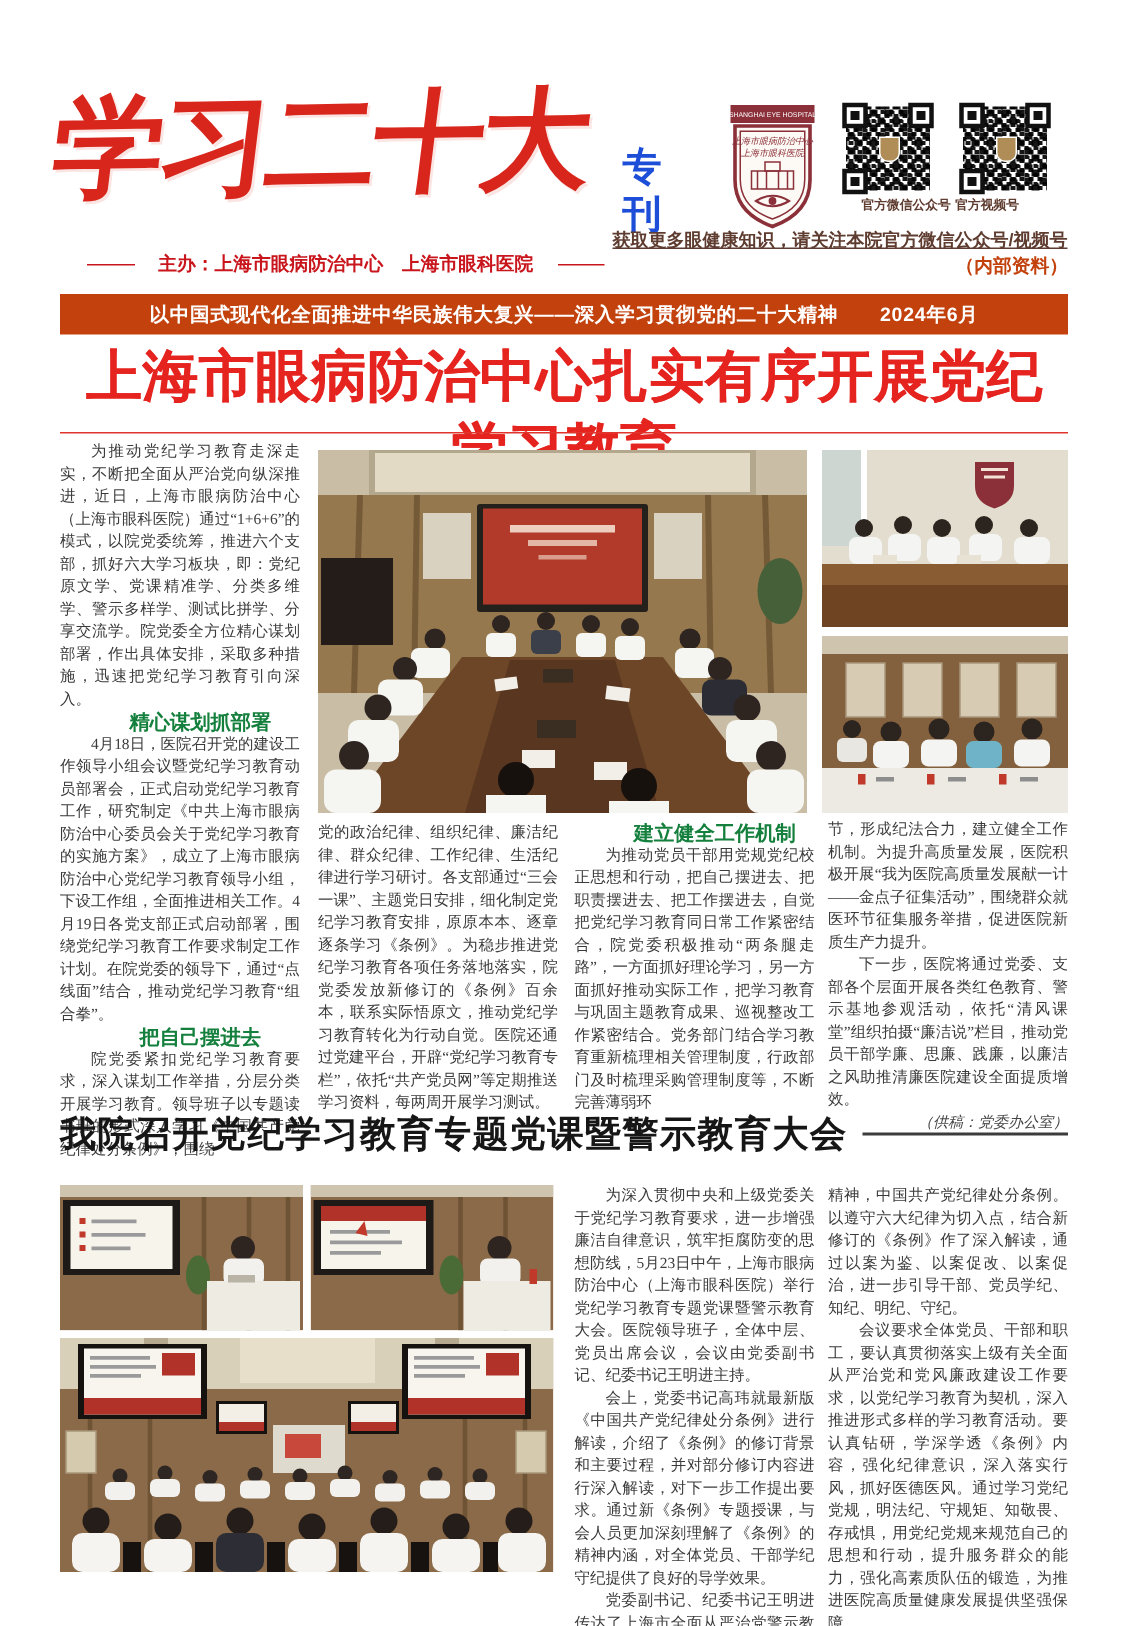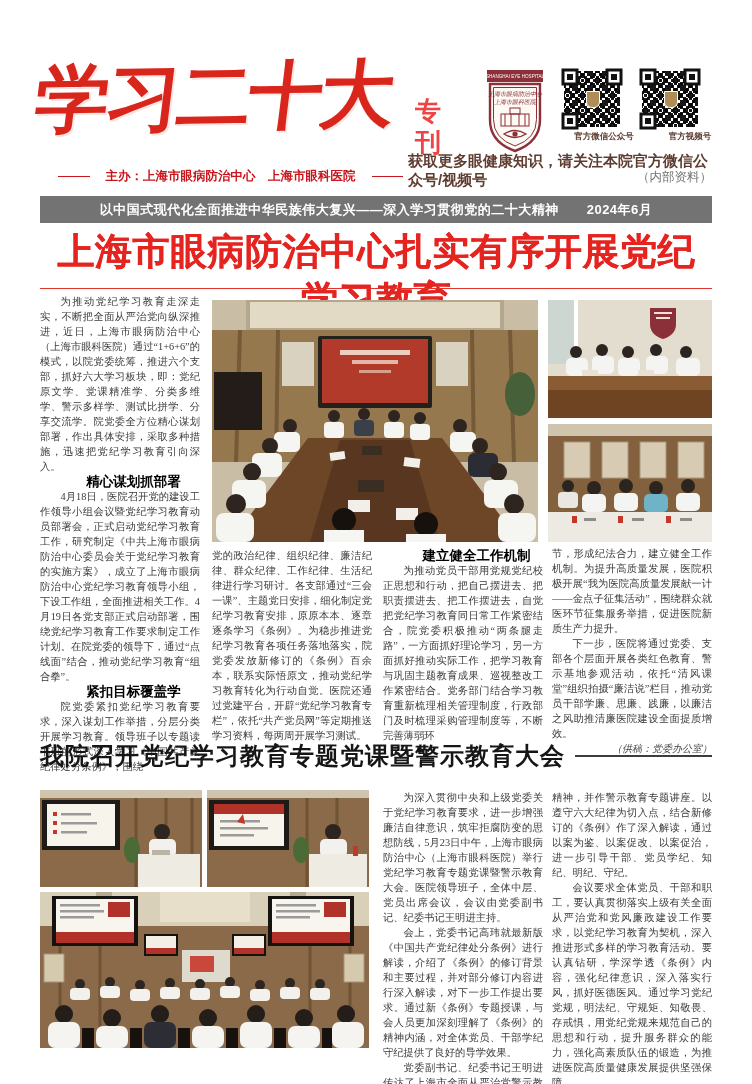--- a/index.html
+++ b/index.html
@@ -3,54 +3,54 @@
 <meta charset="utf-8">
 <style>
   html,body{margin:0;padding:0;background:#ffffff;}
   .page{position:relative;width:752px;height:1084px;background:#fff;overflow:hidden;
         font-family:"Liberation Serif",serif;color:#333;}
   
   .mast-title{position:absolute;left:36px;top:60px;margin:0;font-size:74px;line-height:1;
       font-weight:900;color:#d9261c;letter-spacing:-3px;white-space:nowrap;
       transform:skewX(-8deg) rotate(-1deg);text-shadow:2px 2px 0 rgba(217,38,28,.12);}
   .mast-sub{position:absolute;left:413px;top:96px;width:30px;font-size:26px;font-weight:800;
-      color:#ef4444;line-height:1.2;text-align:center;word-break:break-all;}
+      color:#1d4ed8;line-height:1.2;text-align:center;word-break:break-all;}
   .organizer{position:absolute;left:58px;top:168px;width:345px;display:flex;align-items:center;
       gap:16px;color:#c9161d;font-weight:bold;font-size:12.5px;white-space:nowrap;}
   .organizer .dash{flex:1;border-top:1.5px solid #c9161d;height:0;}
   .logo-wrap{position:absolute;left:486px;top:66px;width:58px;height:90px;}
   .qr{position:absolute;top:70px;width:58px;height:58px;background:
         repeating-conic-gradient(#161616 0% 25%,#fff 0% 50%) 0 0/6px 6px,
         repeating-conic-gradient(#161616 0% 25%,#fff 0% 50%) 2px 3px/10px 10px;
       background-blend-mode:multiply;outline:3px solid #fff;outline-offset:-1px;}
   .qr.q1{left:563px;} .qr.q2{left:641px;}
   .qr i{position:absolute;width:6px;height:6px;background:#111;
         box-shadow:0 0 0 2.5px #fff,0 0 0 5.5px #111;}
   .qr i.tl{left:4px;top:4px;} .qr i.tr{right:4px;top:4px;} .qr i.bl{left:4px;bottom:4px;}
   .qr b{position:absolute;left:23px;top:21px;width:12px;height:15px;background:#b08d57;
         border:1px solid #fff;border-radius:0 0 6px 6px;}
   .qr-label{position:absolute;top:131px;font-size:8.5px;font-weight:bold;color:#5f3c30;
         text-align:center;font-family:"Liberation Sans",sans-serif;margin-left:12px;}
-  .qr-label.l1{left:556px;width:72px;} .qr-label.l2{left:644px;width:68px;}
-  .qr-note{position:absolute;left:408px;top:152px;width:304px;text-align:left;font-size:15px;
-        font-weight:bold;color:#5f3c30;font-family:"Liberation Sans",sans-serif;}
-  .internal{position:absolute;right:40px;top:169px;font-size:12.5px;color:#737373;}
+  .qr-label.l1{left:556px;width:72px;} .qr-label.l2{left:612px;width:68px;}
+  .qr-note{position:absolute;left:408px;top:152px;width:304px;text-align:center;font-size:12px;
+        font-weight:bold;color:#5f3c30;font-family:"Liberation Sans",sans-serif;text-decoration:underline;}
+  .internal{position:absolute;right:40px;top:169px;font-size:12.5px;color:#c2410c;font-weight:bold;}
   
-  .banner{position:absolute;left:40px;top:196px;width:672px;height:27px;background:#737373;
+  .banner{position:absolute;left:40px;top:196px;width:672px;height:27px;background:#c2410c;
         color:#fff;display:flex;align-items:center;justify-content:center;gap:28px;
         font-size:13px;font-weight:bold;font-family:"Liberation Sans",sans-serif;letter-spacing:.5px;}
   .headline1{position:absolute;left:40px;top:228px;width:672px;margin:0;text-align:center;
         font-size:37px;line-height:1.3;font-weight:900;color:#e5231f;letter-spacing:.5px;
         text-shadow:.6px 0 0 #e5231f;}
   .red-rule{position:absolute;left:40px;top:288px;width:672px;border-top:1px solid #e0342c;}
   
   .col{position:absolute;font-size:10.3px;line-height:15px;text-align:justify;color:#3a3a3a;}
   .col p{margin:0;text-indent:2em;}
   .col p.noind{text-indent:0;}
-  .subhead{margin:7px 0 6px;text-align:center;font-size:13.5px;font-weight:bold;color:#000000;
+  .subhead{margin:7px 0 6px;text-align:center;font-size:13.5px;font-weight:bold;color:#15803d;
         text-indent:0;font-family:"Liberation Sans",sans-serif;}
   .byline{margin-top:9px;text-align:right;font-style:italic;font-size:10px;color:#444;text-indent:0;}
   
   .photo{position:absolute;overflow:hidden;}
   .photo svg{display:block;width:100%;height:100%;}
   
   .headline2{position:absolute;left:40px;top:740px;width:672px;margin:0;display:flex;
         align-items:center;font-size:24px;font-weight:900;color:#161616;
         font-family:"Liberation Sans",sans-serif;letter-spacing:1px;}
   .headline2 .rule{flex:1;border-top:2px solid #3c3c3c;margin-left:10px;}
@@ -114,21 +114,21 @@
     <span>2024年6月</span>
   </div>
 
   <h2 class="headline1">上海市眼病防治中心扎实有序开展党纪学习教育</h2>
   <div class="red-rule"></div>
 
   <div class="col" style="left:40px;top:294px;width:160px;">
     <p>为推动党纪学习教育走深走实，不断把全面从严治党向纵深推进，近日，上海市眼病防治中心（上海市眼科医院）通过“1+6+6”的模式，以院党委统筹，推进六个支部，抓好六大学习板块，即：党纪原文学、党课精准学、分类多维学、警示多样学、测试比拼学、分享交流学。院党委全方位精心谋划部署，作出具体安排，采取多种措施，迅速把党纪学习教育引向深入。</p>
     <p class="subhead">精心谋划抓部署</p>
     <p>4月18日，医院召开党的建设工作领导小组会议暨党纪学习教育动员部署会，正式启动党纪学习教育工作，研究制定《中共上海市眼病防治中心委员会关于党纪学习教育的实施方案》，成立了上海市眼病防治中心党纪学习教育领导小组，下设工作组，全面推进相关工作。4月19日各党支部正式启动部署，围绕党纪学习教育工作要求制定工作计划。在院党委的领导下，通过“点线面”结合，推动党纪学习教育“组合拳”。</p>
-    <p class="subhead">紧扣目标覆盖学</p>
+    <p class="subhead">把自己摆进去</p>
     <p>院党委紧扣党纪学习教育要求，深入谋划工作举措，分层分类开展学习教育。领导班子以专题读书班的形式深入学习《中国共产党纪律处分条例》，围绕</p>
   </div>
 
   <div class="photo" style="left:212px;top:300px;width:326px;height:242px;">
     <svg viewBox="0 0 326 242" preserveAspectRatio="none">
       <rect width="326" height="242" fill="#c9bda6"></rect>
       <rect x="36" width="254" height="30" fill="#e3dac5"></rect>
       <rect x="36" width="254" height="30" fill="none" stroke="#b3a88d" stroke-width="4"></rect>
       <rect y="30" width="326" height="132" fill="#96784f"></rect>
       <g stroke="#755a38" stroke-width="4">
@@ -438,17 +438,17 @@
     </svg>
   </div>
 
   <div class="col" style="left:383px;top:790px;width:160px;">
     <p>为深入贯彻中央和上级党委关于党纪学习教育要求，进一步增强廉洁自律意识，筑牢拒腐防变的思想防线，5月23日中午，上海市眼病防治中心（上海市眼科医院）举行党纪学习教育专题党课暨警示教育大会。医院领导班子，全体中层、党员出席会议，会议由党委副书记、纪委书记王明进主持。</p>
     <p>会上，党委书记高玮就最新版《中国共产党纪律处分条例》进行解读，介绍了《条例》的修订背景和主要过程，并对部分修订内容进行深入解读，对下一步工作提出要求。通过新《条例》专题授课，与会人员更加深刻理解了《条例》的精神内涵，对全体党员、干部学纪守纪提供了良好的导学效果。</p>
     <p>党委副书记、纪委书记王明进传达了上海市全面从严治党警示教育大会</p>
   </div>
 
   <div class="col" style="left:552px;top:790px;width:160px;">
-    <p class="noind">精神，并作警示教育专题讲座。以遵守六大纪律为切入点，结合新修订的《条例》作了深入解读，通过以案为鉴、以案促改、以案促治，进一步引导干部、党员学纪、知纪、明纪、守纪。</p>
+    <p class="noind">精神，中国共产党纪律处分条例。以遵守六大纪律为切入点，结合新修订的《条例》作了深入解读，通过以案为鉴、以案促改、以案促治，进一步引导干部、党员学纪、知纪、明纪、守纪。</p>
     <p>会议要求全体党员、干部和职工，要认真贯彻落实上级有关全面从严治党和党风廉政建设工作要求，以党纪学习教育为契机，深入推进形式多样的学习教育活动。要认真钻研，学深学透《条例》内容，强化纪律意识，深入落实行风，抓好医德医风。通过学习党纪党规，明法纪、守规矩、知敬畏、存戒惧，用党纪党规来规范自己的思想和行动，提升服务群众的能力，强化高素质队伍的锻造，为推进医院高质量健康发展提供坚强保障。</p>
   </div>
 
 </div>
 
 </body></html>

